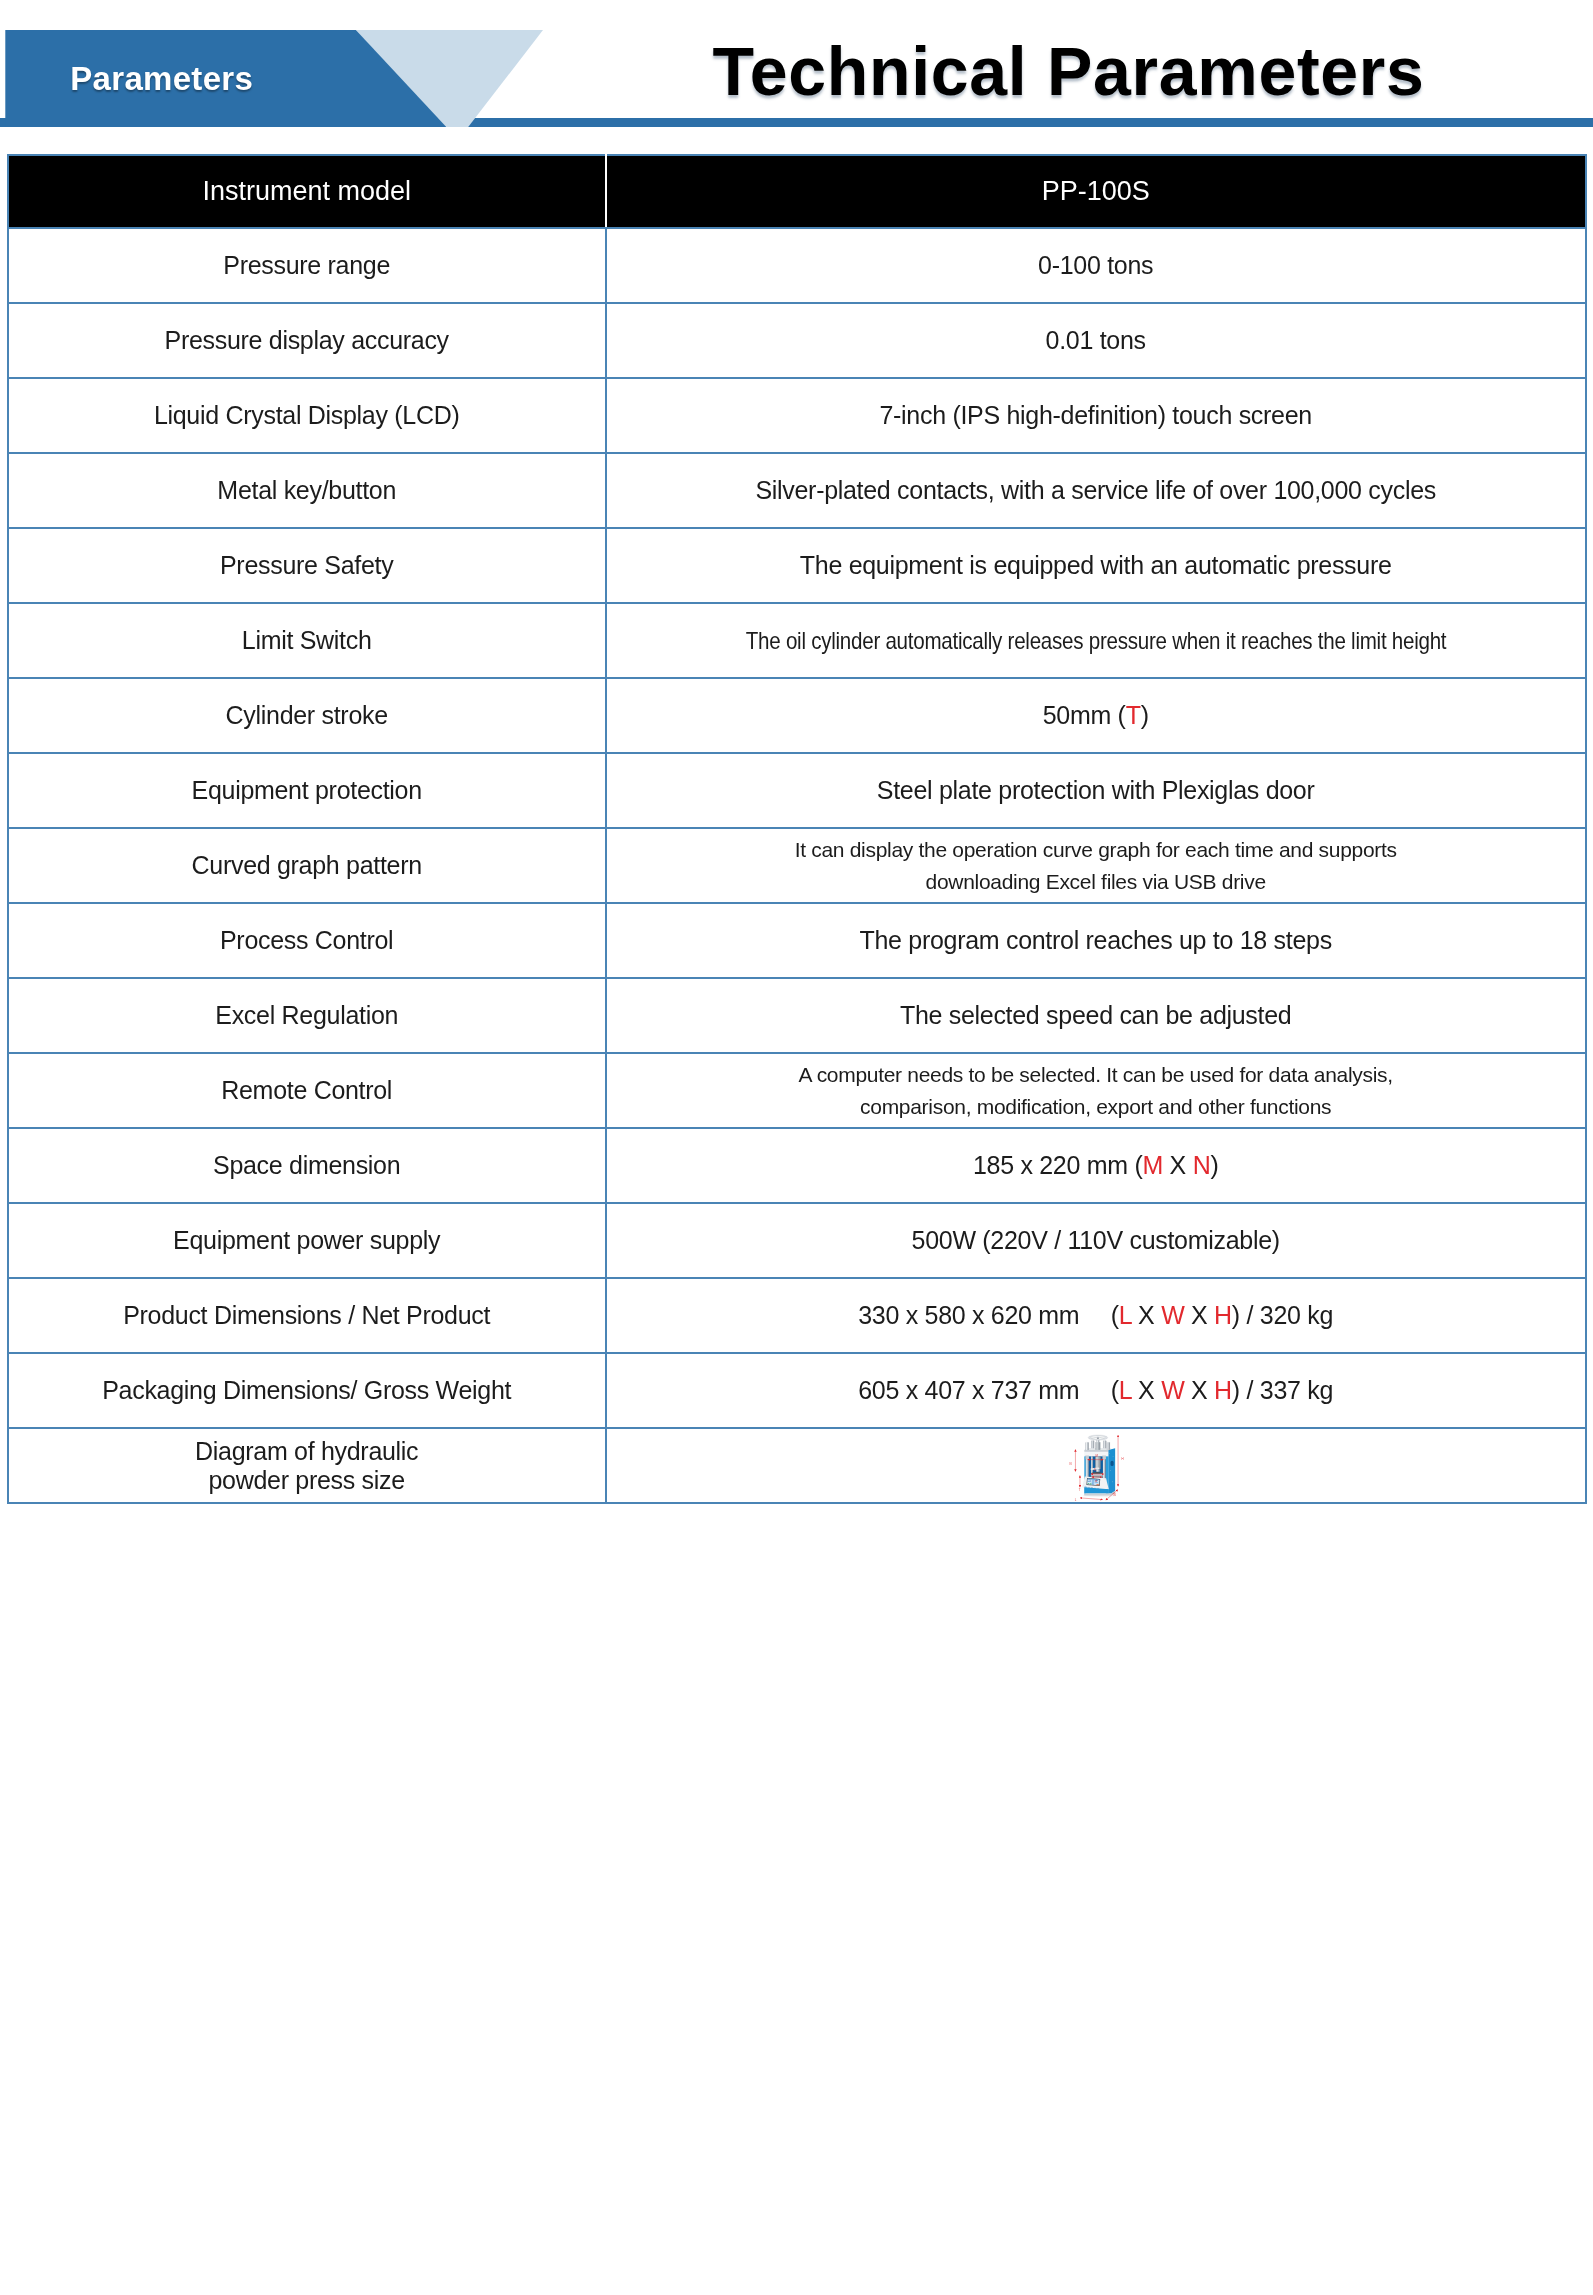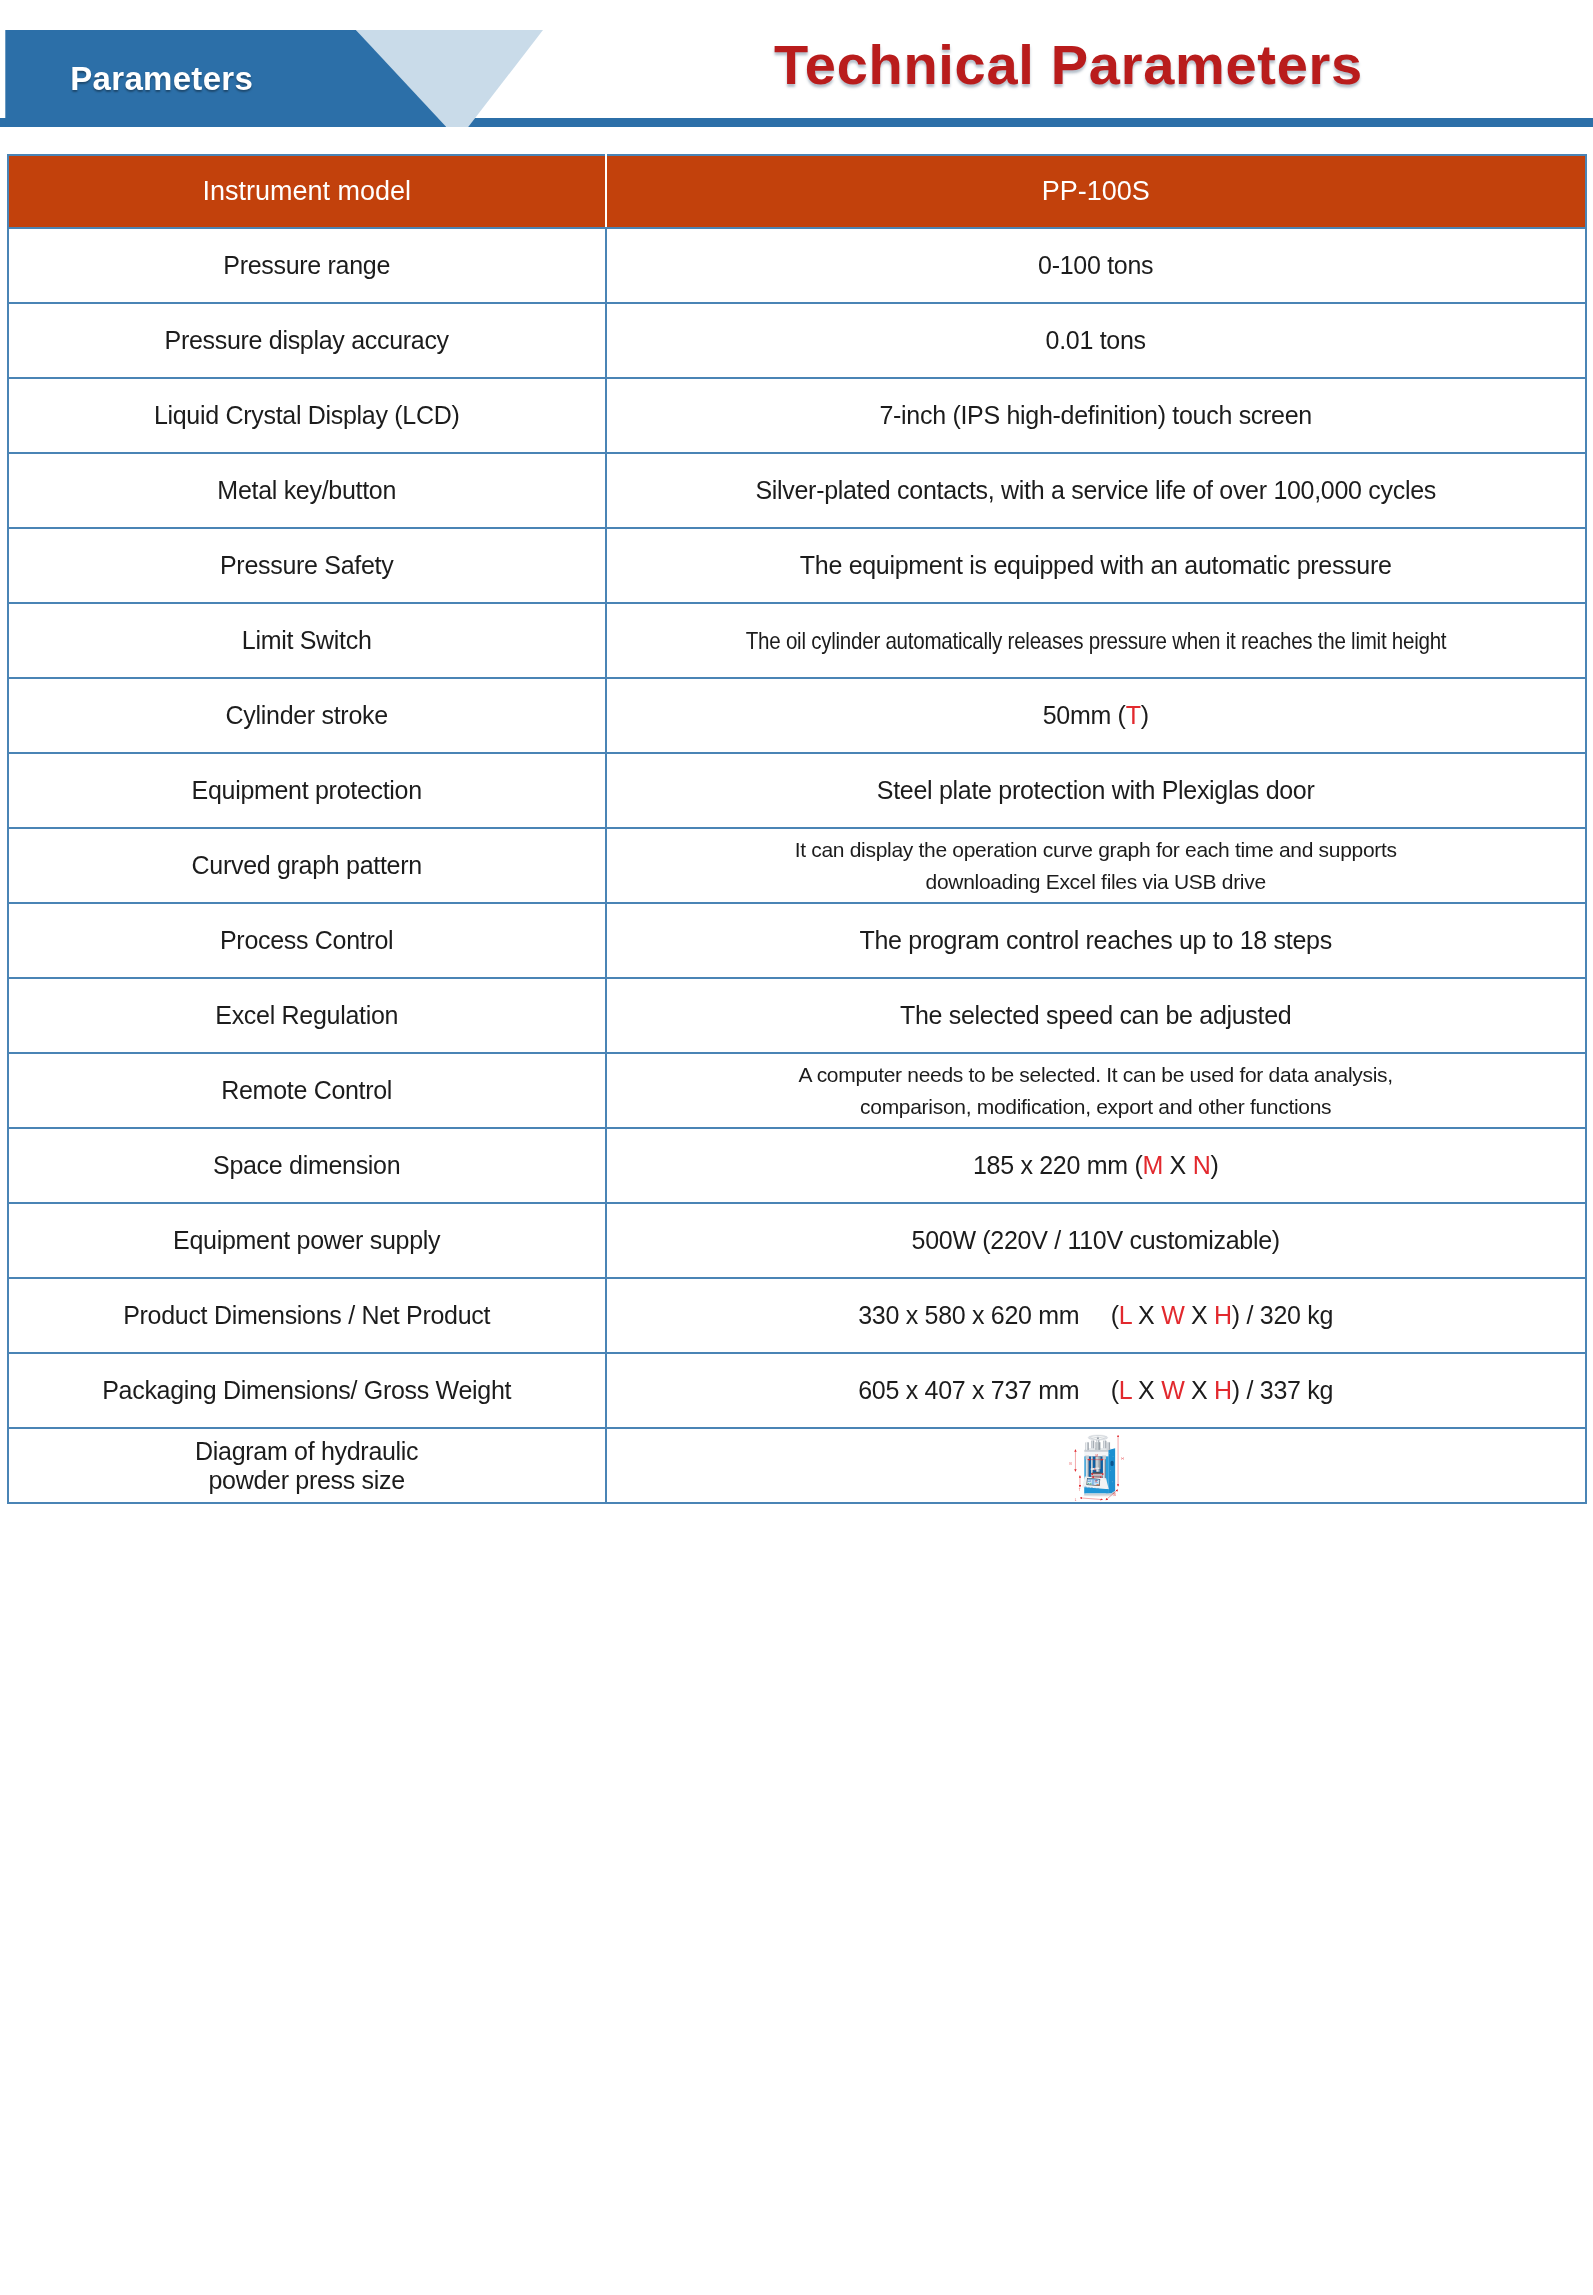--- a/index.html
+++ b/index.html
@@ -8,31 +8,31 @@
 
   
   .band-bar{position:absolute;left:0;top:118px;width:1594px;height:9.3px;background:#2c6fa8;z-index:1;}
   .band-light{position:absolute;left:356px;top:30px;width:187px;height:97px;background:#c9dbe9;z-index:2;
               clip-path:polygon(0 0,100% 0,60% 100%,46% 100%);}
   .band-dark{position:absolute;left:5.3px;top:30px;width:441px;height:97px;background:#2c6fa8;z-index:3;
              clip-path:polygon(0 0,79.5% 0,100% 100%,0 100%);}
   .band-dark span{display:block;line-height:97px;padding-left:65px;font-size:33px;font-weight:bold;
                   color:#ffffff;letter-spacing:0.3px;text-shadow:0 2px 2px rgba(0,0,0,0.35);}
   .page-title{position:absolute;left:681px;top:32px;width:775px;text-align:center;z-index:3;
-              font-size:56px;font-weight:bold;color:#b91c1c;letter-spacing:0.7px;
+              font-size:68px;font-weight:bold;color:#000000;letter-spacing:0.7px;
               text-shadow:0 2.7px 2.7px rgba(40,70,100,0.35);}
 
   
   table.spec{position:absolute;left:6.7px;top:154px;width:1580px;border-collapse:collapse;
              table-layout:fixed;z-index:2;}
   table.spec col.c1{width:598px;}
   table.spec th,table.spec td{border:2px solid #4a84b5;text-align:center;vertical-align:middle;
              padding:0 8px;overflow:hidden;}
   table.spec thead tr{height:73px;}
-  table.spec thead th{background:#c2410c;color:#ffffff;font-size:27px;font-weight:normal;letter-spacing:0;}
+  table.spec thead th{background:#000000;color:#ffffff;font-size:27px;font-weight:normal;letter-spacing:0;}
   table.spec thead th:first-child{border-right:2.7px solid #ffffff;}
   table.spec tbody tr{height:75px;}
   .pcell{font-size:25px;letter-spacing:-0.3px;}
   .vcell{font-size:25px;letter-spacing:-0.3px;}
   .vwrap{display:inline-block;}
   .vwrap.condensed{white-space:nowrap;font-size:23.4px;transform:scaleX(0.88);transform-origin:center;}
   .vwrap.twoline{font-size:21px;line-height:1.5;white-space:pre-line;}
   .red{color:#e2292e;}
 
   tr.diagram-row{height:836px;border-radius:25px;}

